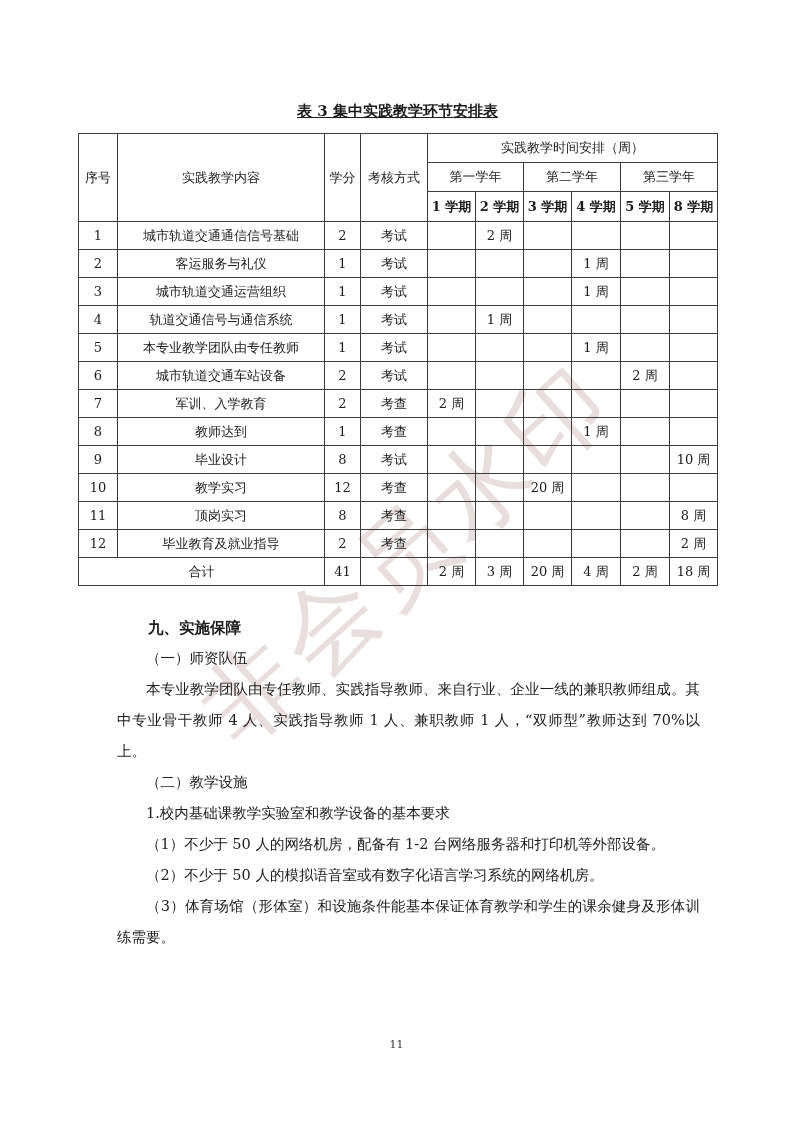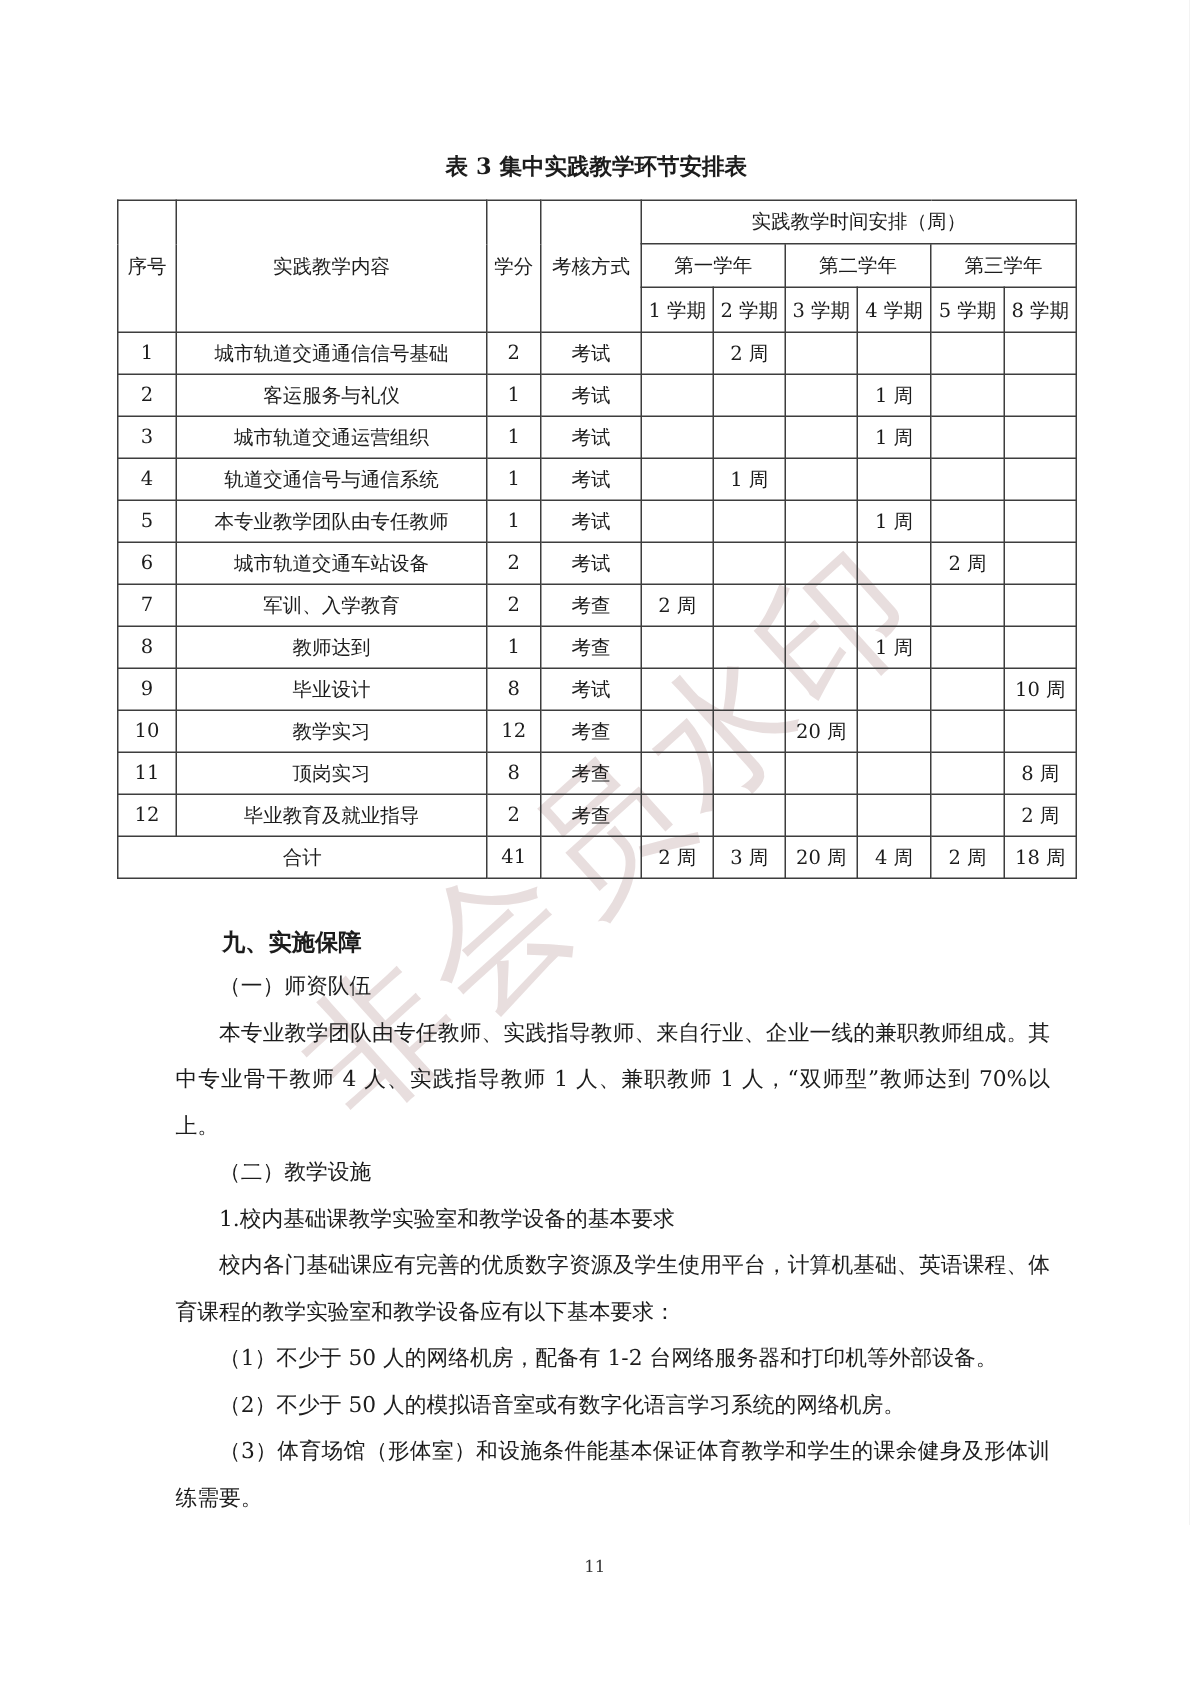--- a/index.html
+++ b/index.html
@@ -24,20 +24,21 @@
     z-index:0;
     user-select:none;
   }
   .doc-title {
     position:absolute;
     top:102px; left:78px; width:639px;
     text-align:center;
     font-weight:bold;
     font-size:15px;
     z-index:1;
+    text-decoration:underline;
   }
   table.schedule {
     position:absolute;
     top:133px; left:78px;
     width:639px;
     border-collapse:collapse;
     table-layout:fixed;
     z-index:1;
     background:transparent;
   }
@@ -46,21 +47,21 @@
     font-weight:normal;
     font-size:13px;
     text-align:center;
     vertical-align:middle;
     padding:0 2px;
     overflow:hidden;
     background:transparent;
   }
   thead tr.hr1 th { height:28px; }
   thead tr.hr2 th { height:28px;font-family:Liberation Mono, monospace; }
-  thead tr.hr3 th { height:29px; }
+  thead tr.hr3 th { height:29px;font-weight:bold; }
   tbody tr td { height:27px; }
   td.tl { text-align:left; padding-left:5px; }
   .body-text {
     position:absolute;
     left:117px; top:612px; width:583px;
     font-size:14.5px;
     line-height:31px;
     text-align:justify;
     z-index:1;
   }
@@ -277,21 +278,20 @@
         </tr>
       </tbody>
   </table>
 
   <div class="body-text">
     <p class="heading">九、实施保障</p>
     <p>（一）师资队伍</p>
     <p>本专业教学团队由专任教师、实践指导教师、来自行业、企业一线的兼职教师组成。其中专业骨干教师 4 人、实践指导教师 1 人、兼职教师 1 人，“双师型”教师达到 70%以上。</p>
     <p>（二）教学设施</p>
     <p>1.校内基础课教学实验室和教学设备的基本要求</p>
-    <p>校内各门基础课应有完善的优质数字资源及学生使用平台，计算机基础、英语课程、体育课程的教学实验室和教学设备应有以下基本要求：</p>
     <p>（1）不少于 50 人的网络机房，配备有 1-2 台网络服务器和打印机等外部设备。</p>
     <p>（2）不少于 50 人的模拟语音室或有数字化语言学习系统的网络机房。</p>
     <p>（3）体育场馆（形体室）和设施条件能基本保证体育教学和学生的课余健身及形体训练需要。</p>
   </div>
 
   <div class="page-number">11</div>
 
 </div>
 
 </body></html>

